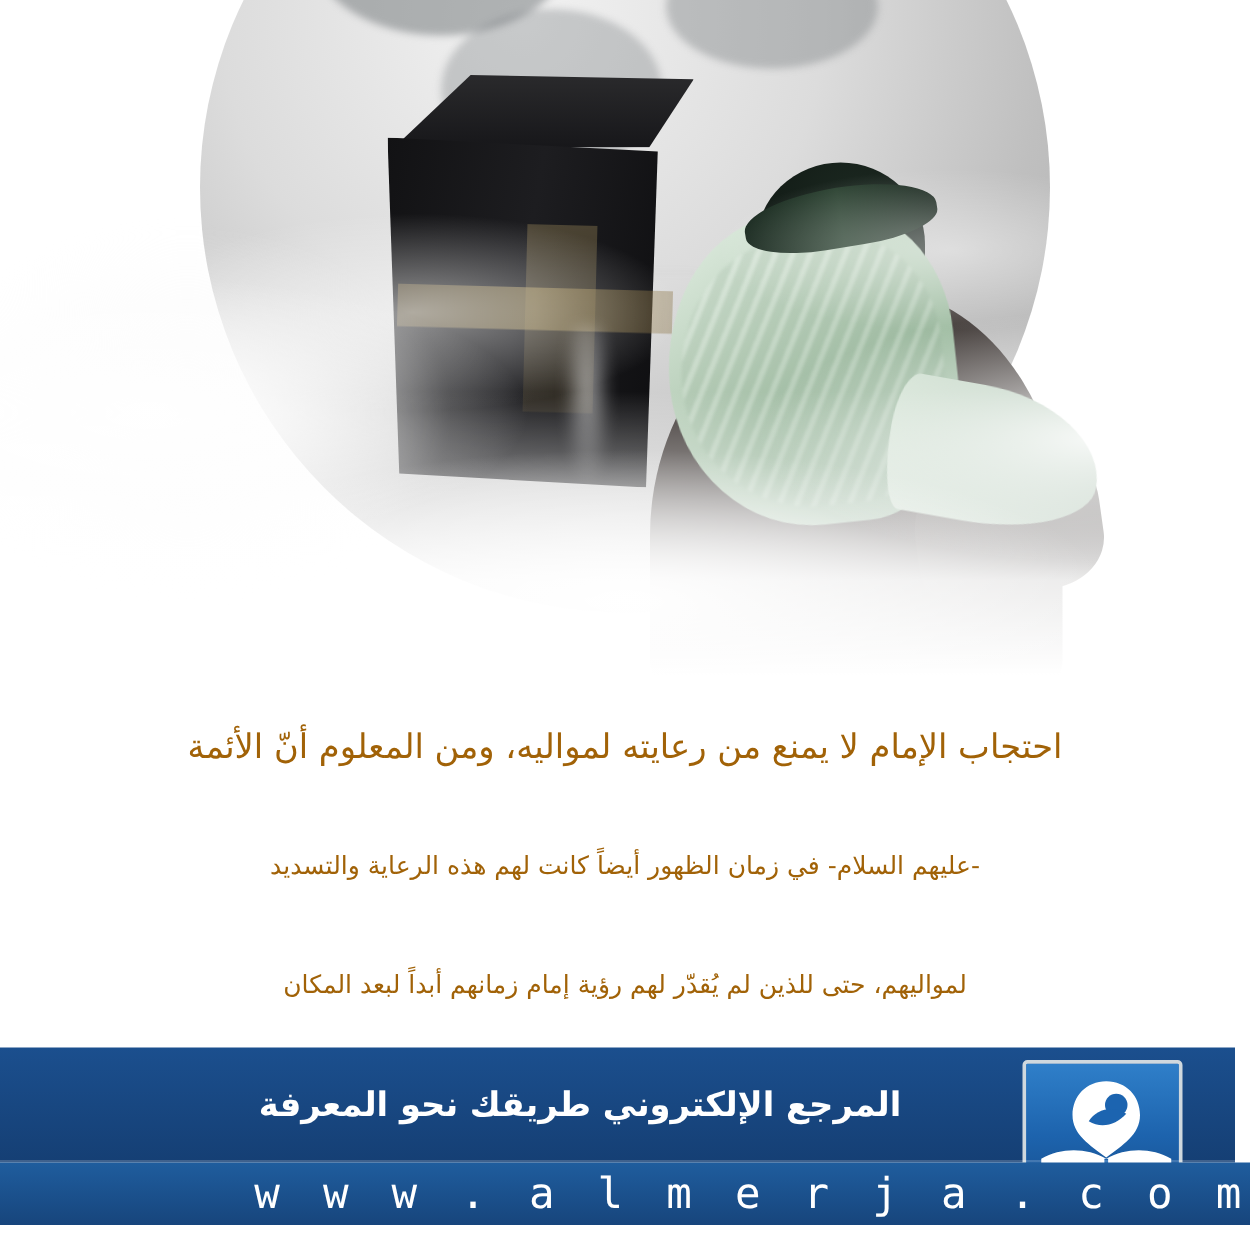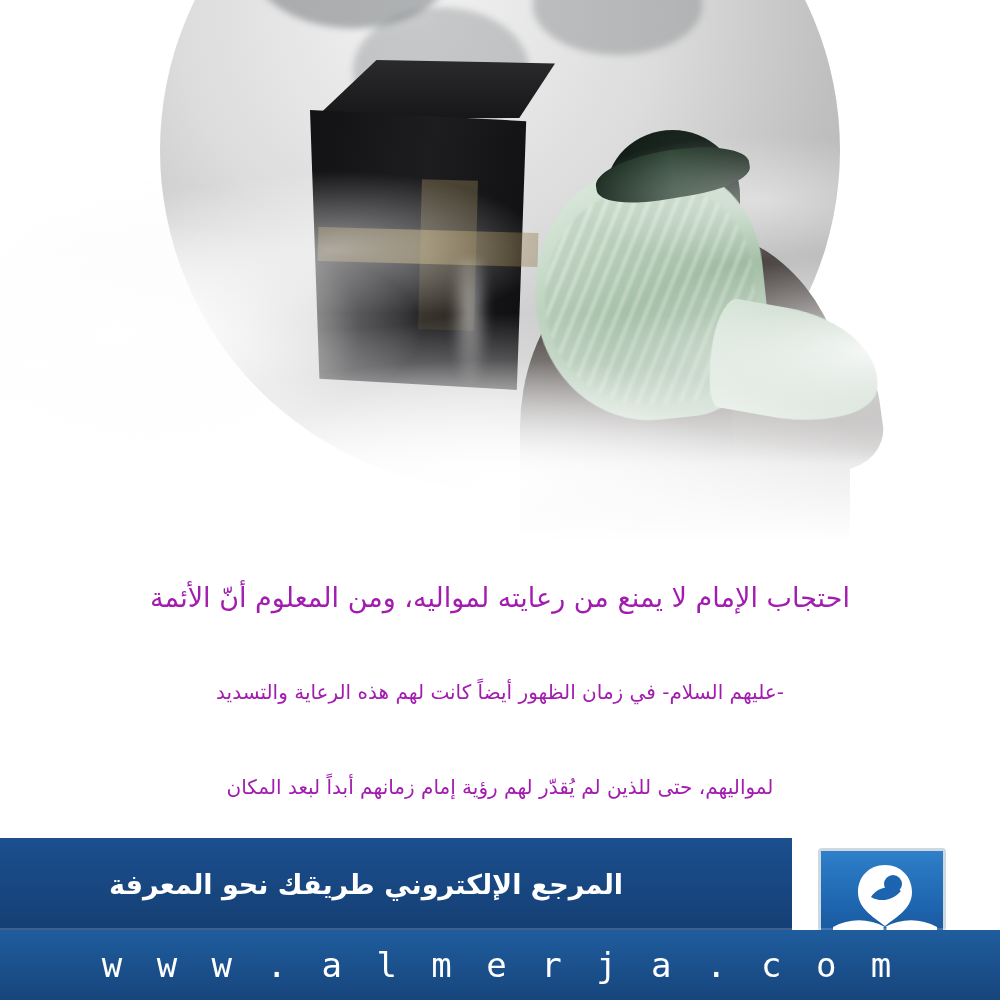--- a/index.html
+++ b/index.html
@@ -172,35 +172,35 @@
   
   .quote {
     position:absolute;
     left:0; top:538px;
     width:1000px; height:300px;
     padding:12px 34px 0 34px;
     text-align:center;
     direction:rtl;
   }
   .quote p {
-    color:#a21caf;
+    color:#a16207;
     font-family:"DejaVu Sans", sans-serif;
     font-size:27px;
     line-height:95px;
     letter-spacing:0px;
     white-space:nowrap;
   }
   .quote p.l2 { font-size:20px; }
   .quote p.l3 { font-size:20px; }
 
   
   .footer-main {
     position:absolute;
     left:0; top:838px;
-    width:792px; height:92px;
+    width:988px; height:92px;
     background:linear-gradient(180deg,#1b4f8e 0%, #153f74 100%);
     display:flex;
     align-items:center;
   }
   .footer-slogan {
     flex:1;
     color:#ffffff;
     font-size:27px;
     font-weight:bold;
     text-align:center;
@@ -217,25 +217,24 @@
     border-radius:4px;
     overflow:hidden;
   }
   .logo-inner {
     position:absolute; left:0; top:0; width:100%; height:100%;
     background:linear-gradient(180deg,#2f7fc9 0%, #1d63ad 55%, #174f8d 100%);
   }
   .footer-url {
     position:absolute;
     left:0; top:930px;
-    width:1000px; height:70px;
+    width:1000px; height:50px;
     background:linear-gradient(180deg,#1f5d9e 0%, #17457c 100%);
     display:flex;
     align-items:center;
-    justify-content:center;
   }
   .footer-url span {
     color:#ffffff;
     font-family:"DejaVu Sans Mono", monospace;
     font-size:34px;
     letter-spacing:7px;
     direction:ltr;
   }
   .divider-line {
     position:absolute; left:0; top:928px; width:1000px; height:2px;

